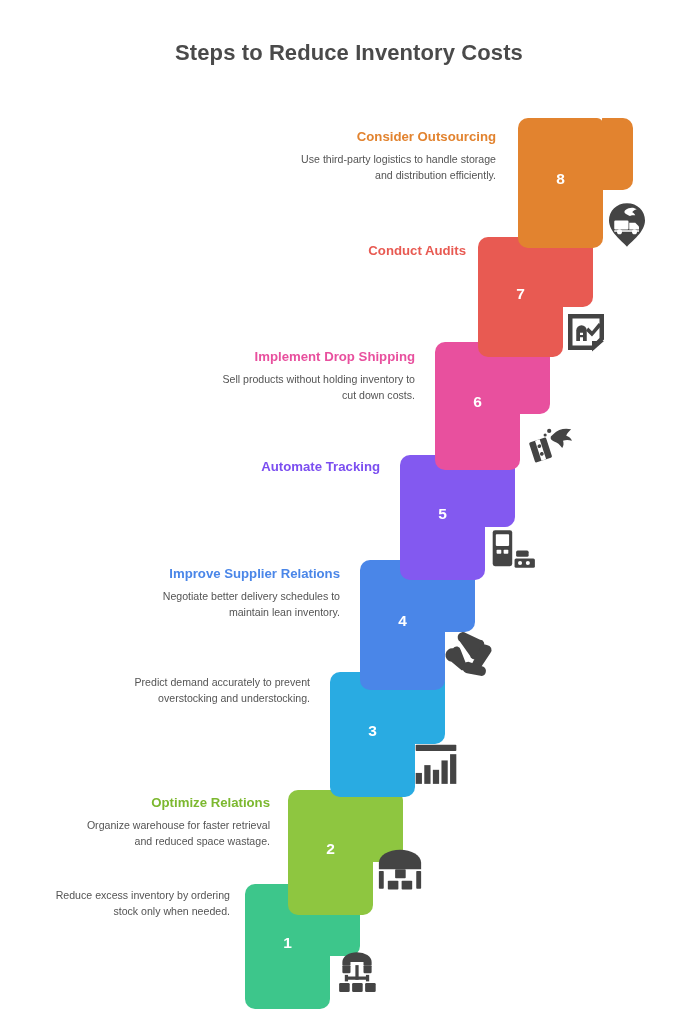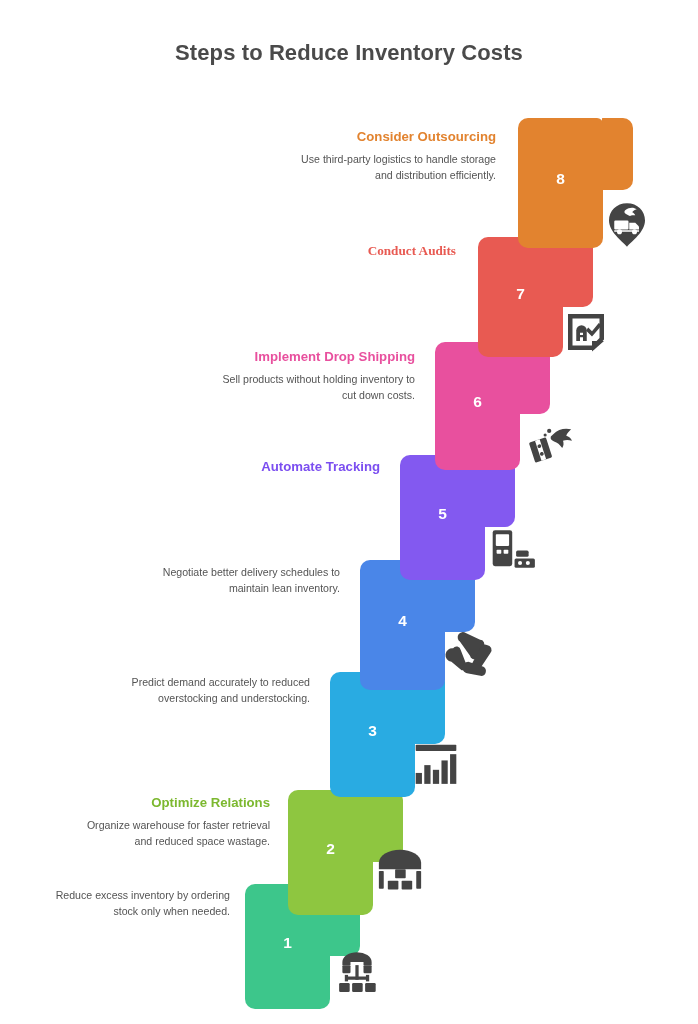--- a/index.html
+++ b/index.html
@@ -147,41 +147,42 @@
       <rect x="6" y="38" width="6" height="22" rx="1"></rect>
       <rect x="52" y="38" width="6" height="22" rx="1"></rect>
       <rect x="26" y="36" width="13" height="11" rx="1"></rect>
       <rect x="17" y="50" width="13" height="11" rx="1"></rect>
       <rect x="34" y="50" width="13" height="11" rx="1"></rect>
     </svg>
         </div>
       </div>
       <div class="step">
         <div class="step-text" style="left: 112px; top: 675px; width: 198px;">
-          <p class="step-desc" style="color: rgb(84, 84, 84);">Predict demand accurately to reduced overstocking and understocking.</p>
+          <p class="step-desc" style="color: rgb(84, 84, 84);">Predict demand accurately to prevent overstocking and understocking.</p>
         </div>
         <div class="card-wrap" style="left: 330px; top: 672px; width: 115px; height: 125px;">
           <div class="card-tab" style="left: 75px; width: 40px; height: 72px; background: rgb(41, 171, 226);"></div>
           <div class="card-gap" style="left: 80px; width: 4px; height: 76px;"></div>
           <div class="card-body" style="width: 85px; height: 125px; background: rgb(41, 171, 226);"></div>
           <div class="card-num" style="left: 0px; top: 50px; width: 85px; color: rgb(255, 255, 255);">3</div>
         </div>
         <div class="step-icon" style="left: 411px; top: 737px; width: 50px; height: 50px;">
     <svg viewBox="0 0 64 64" width="100%" height="100%" fill="#444444">
       <rect x="6" y="10" width="52" height="8" rx="1"></rect>
       <rect x="6" y="46" width="8" height="14"></rect>
       <rect x="17" y="36" width="8" height="24"></rect>
       <rect x="28" y="42" width="8" height="18"></rect>
       <rect x="39" y="30" width="8" height="30"></rect>
       <rect x="50" y="22" width="8" height="38"></rect>
     </svg>
         </div>
       </div>
       <div class="step">
         <div class="step-text" style="left: 142px; top: 565px; width: 198px;">
+          <p class="step-heading" style="color: rgb(74, 134, 232);">Improve Supplier Relations</p>
           <p class="step-desc" style="color: rgb(84, 84, 84);">Negotiate better delivery schedules to maintain lean inventory.</p>
         </div>
         <div class="card-wrap" style="left: 360px; top: 560px; width: 115px; height: 130px;">
           <div class="card-tab" style="left: 75px; width: 40px; height: 72px; background: rgb(74, 134, 232);"></div>
           <div class="card-gap" style="left: 80px; width: 4px; height: 76px;"></div>
           <div class="card-body" style="width: 85px; height: 130px; background: rgb(74, 134, 232);"></div>
           <div class="card-num" style="left: 0px; top: 52px; width: 85px; color: rgb(255, 255, 255);">4</div>
         </div>
         <div class="step-icon" style="left: 443px; top: 628px; width: 54px; height: 54px;">
     <svg viewBox="0 0 64 64" width="100%" height="100%" fill="#444444">
@@ -234,21 +235,21 @@
         <circle cx="20" cy="40" r="2.3"></circle>
         <circle cx="20" cy="50" r="2.3"></circle>
       </g>
       <path d="M36 26 c6-6 14-8 22-6 -3 3 -5 5 -6 8 3 1 6 3 7 6 -4-1-8-1-11 0 1 3 1 6-1 9 -3-4-6-7-10-8 -3-1-5-3-4-6 z"></path>
       <circle cx="31" cy="22" r="2.6"></circle>
       <circle cx="26" cy="27" r="1.9"></circle>
     </svg>
         </div>
       </div>
       <div class="step">
-        <div class="step-text" style="left: 258px; top: 242px; width: 198px; font-family: Liberation Serif, serif;">
+        <div class="step-text" style="left: 268px; top: 242px; width: 198px;">
           <p class="step-heading" style="color: rgb(232, 90, 82);">Conduct Audits</p>
         </div>
         <div class="card-wrap" style="left: 478px; top: 237px; width: 115px; height: 120px;">
           <div class="card-tab" style="left: 75px; width: 40px; height: 70px; background: rgb(232, 90, 82);"></div>
           <div class="card-gap" style="left: 80px; width: 4px; height: 74px;"></div>
           <div class="card-body" style="width: 85px; height: 120px; background: rgb(232, 90, 82);"></div>
           <div class="card-num" style="left: 0px; top: 48px; width: 85px; color: rgb(255, 255, 255);">7</div>
         </div>
         <div class="step-icon" style="left: 562px; top: 308px; width: 48px; height: 48px;">
     <svg viewBox="0 0 64 64" width="100%" height="100%" fill="#444444">

